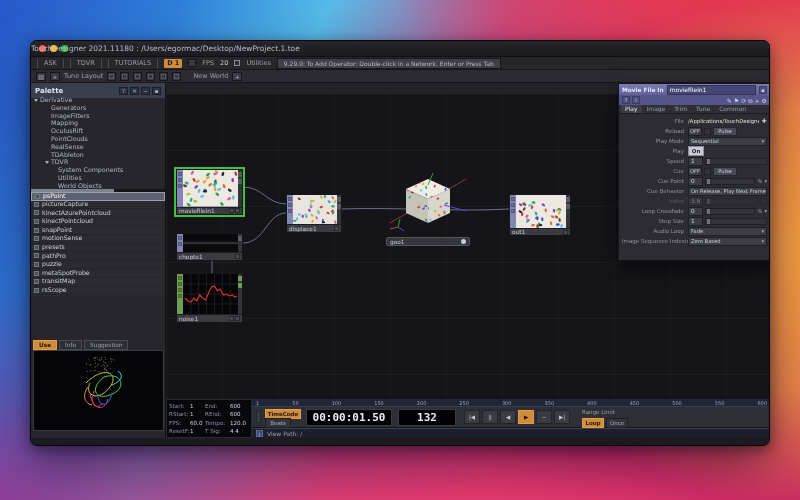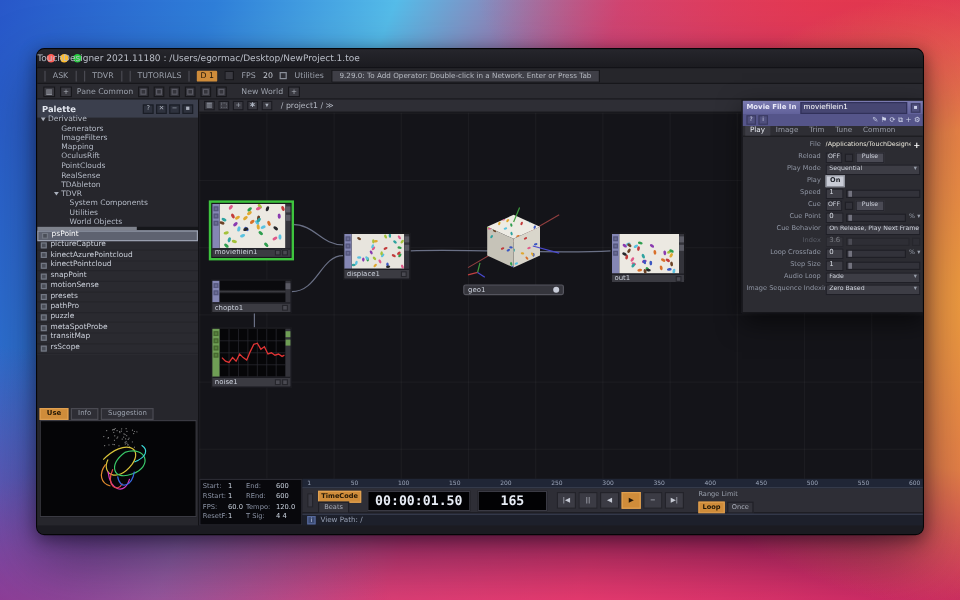--- a/index.html
+++ b/index.html
@@ -16,21 +16,21 @@
   .abs{position:absolute;}
   #win{position:absolute;left:30px;top:40px;width:740px;height:406px;border-radius:7px;overflow:hidden;
     background:#222228;border:1px solid #050507;box-shadow:0 22px 50px rgba(20,0,40,.5),0 4px 14px rgba(0,0,0,.45);}
   
   #titlebar{left:0;top:0;width:100%;height:16px;background:linear-gradient(#26262c,#1b1b20);border-bottom:1px solid #101014;}
   .light{width:7px;height:7px;border-radius:50%;top:4px;}
   #title-text{width:100%;top:3px;text-align:left;font-size:7.5px;color:#b9bdc7;}
   
   #toolbar1{left:0;top:16px;width:100%;height:13px;background:#26262b;border-bottom:1px solid #17171b;display:flex;align-items:center;gap:6px;padding:0 6px;}
   .pill{border-left:1px solid #4a4a52;border-right:1px solid #4a4a52;color:#9ba0ab;font-size:6.5px;padding:0 6px;line-height:9px;}
-  .badge{background:#cf8c3a;color:#1d1509;font-size:6.5px;font-weight:normal;padding:0 3px;line-height:9px;border-radius:1px;}
+  .badge{background:#cf8c3a;color:#1d1509;font-size:6.5px;font-weight:bold;padding:0 3px;line-height:9px;border-radius:1px;}
   .minibox{width:8px;height:8px;background:#3a3a41;border:1px solid #17171b;}
   .tb-label{color:#9ba0ab;font-size:6.5px;}
   .tb-value{color:#c6cad2;font-size:6.5px;}
   .checkbox{width:6px;height:6px;border:1px solid #8a8f99;background:#2e2e34;display:inline-block;color:#c6cad2;font-size:5px;line-height:5px;text-align:center;}
   #status-msg{background:#3f3f47;border:1px solid #17171b;color:#b7bbc3;font-size:6px;padding:1px 6px;white-space:nowrap;overflow:hidden;max-width:300px;}
   #toolbar2{left:0;top:29px;width:100%;height:13px;background:#2b2b31;border-bottom:1px solid #17171b;display:flex;align-items:center;gap:4px;padding:0 5px;}
   .sqbtn{width:10px;height:9px;background:#3a3a41;border:1px solid #17171b;color:#aeb2bc;font-size:6px;line-height:8px;text-align:center;}
   .splitbtn{width:9px;height:9px;background:#34343b;border:1px solid #17171b;position:relative;}
   .splitbtn::after{content:"";position:absolute;inset:1px;border:1px solid #5a5a64;}
   
@@ -144,21 +144,21 @@
       <span class="tb-label">FPS</span>
       <span class="tb-value">20</span>
       <span class="checkbox"></span>
       <span class="tb-label">Utilities</span>
       <span id="status-msg">9.29.0: To Add Operator: Double-click in a Network. Enter or Press Tab</span>
     </div>
 
     <div class="abs" id="toolbar2">
       <span class="sqbtn">▥</span>
       <span class="sqbtn">+</span>
-      <span class="tb-label">Pane Common</span>
+      <span class="tb-label">Tune Layout</span>
       <span class="splitbtn"></span>
       <span class="splitbtn"></span>
       <span class="splitbtn"></span>
       <span class="splitbtn"></span>
       <span class="splitbtn"></span>
       <span class="splitbtn"></span>
       <span class="tb-label" style="margin-left:8px;">New World</span>
       <span class="sqbtn">+</span>
     </div>
 
@@ -296,28 +296,20 @@
           <path d="M70,26 C88,20 94,38 76,44 C60,50 56,36 70,26" stroke="#3ac96a" stroke-width="1" fill="none"></path>
           <path d="M56,42 C58,58 70,62 74,48" stroke="#d838c0" stroke-width="1" fill="none"></path>
           <path d="M60,40 C54,54 64,60 68,52" stroke="#e04848" stroke-width="1" fill="none"></path>
           <path d="M64,46 C66,58 76,54 78,42" stroke="#3868e0" stroke-width="1" fill="none"></path>
           <path d="M78,34 C88,30 90,24 84,20" stroke="#3ad8d8" stroke-width="1" fill="none"></path>
           <path d="M54,36 C48,44 50,52 58,54" stroke="#e08a2e" stroke-width="1" fill="none"></path>
         </svg>
       </div>
     </div>
 
-    <div class="abs" id="net-toolbar">
-      <span class="netbtn">▥</span>
-      <span class="netbtn">⬚</span>
-      <span class="netbtn">+</span>
-      <span class="netbtn">✱</span>
-      <span class="netbtn">▾</span>
-      <span id="breadcrumb">/ project1 / ≫</span>
-    </div>
     <div class="abs" id="canvas"></div>
 
     <svg class="abs" id="wires">
       <path d="M212,146 C232,146 236,163 255,163" stroke="#8087a0" stroke-width="1" fill="none" opacity=".8"></path>
       <path d="M212,202 C234,202 236,172 255,172" stroke="#8087a0" stroke-width="1" fill="none" opacity=".8"></path>
       <path d="M181,220 L181,232" stroke="#8087a0" stroke-width="1" fill="none" opacity=".8"></path>
       <path d="M311,168 C360,166 430,171 478,168" stroke="#8087a0" stroke-width="1" fill="none" opacity=".8"></path>
     </svg>
 
     <div class="node sel-border" style="left:145px;top:128px;width:67px;height:46px;">
@@ -784,21 +776,21 @@
       <span>450</span>
         <span>500</span>
         <span>550</span>
       <span>600</span>
     </div>
     <div class="abs" id="transport">
       <span class="abs" style="left:4px;top:4px;width:5px;height:12px;background:#3a3a44;border:1px solid #23232a;"></span>
       <span class="mode on" style="left:13px;top:2px;width:36px;">TimeCode</span>
       <span class="mode off" style="left:13px;top:11px;width:26px;">Beats</span>
       <span class="tdisplay" style="left:54px;top:2px;width:86px;height:17px;">00:00:01.50</span>
-      <span class="tdisplay" style="left:146px;top:2px;width:58px;height:17px;">165</span>
+      <span class="tdisplay" style="left:146px;top:2px;width:58px;height:17px;">132</span>
       <span class="tbtn" style="left:212px;top:3px;">|◀</span>
       <span class="tbtn" style="left:230px;top:3px;">||</span>
       <span class="tbtn" style="left:248px;top:3px;">◀</span>
       <span class="tbtn on" style="left:266px;top:3px;">▶</span>
       <span class="tbtn" style="left:284px;top:3px;">−</span>
       <span class="tbtn" style="left:302px;top:3px;">▶|</span>
       <span id="range-label" style="left:330px;top:2px;">Range Limit</span>
       <span class="mode on" style="left:330px;top:11px;width:22px;">Loop</span>
       <span class="mode off" style="left:354px;top:11px;width:22px;">Once</span>
     </div>

